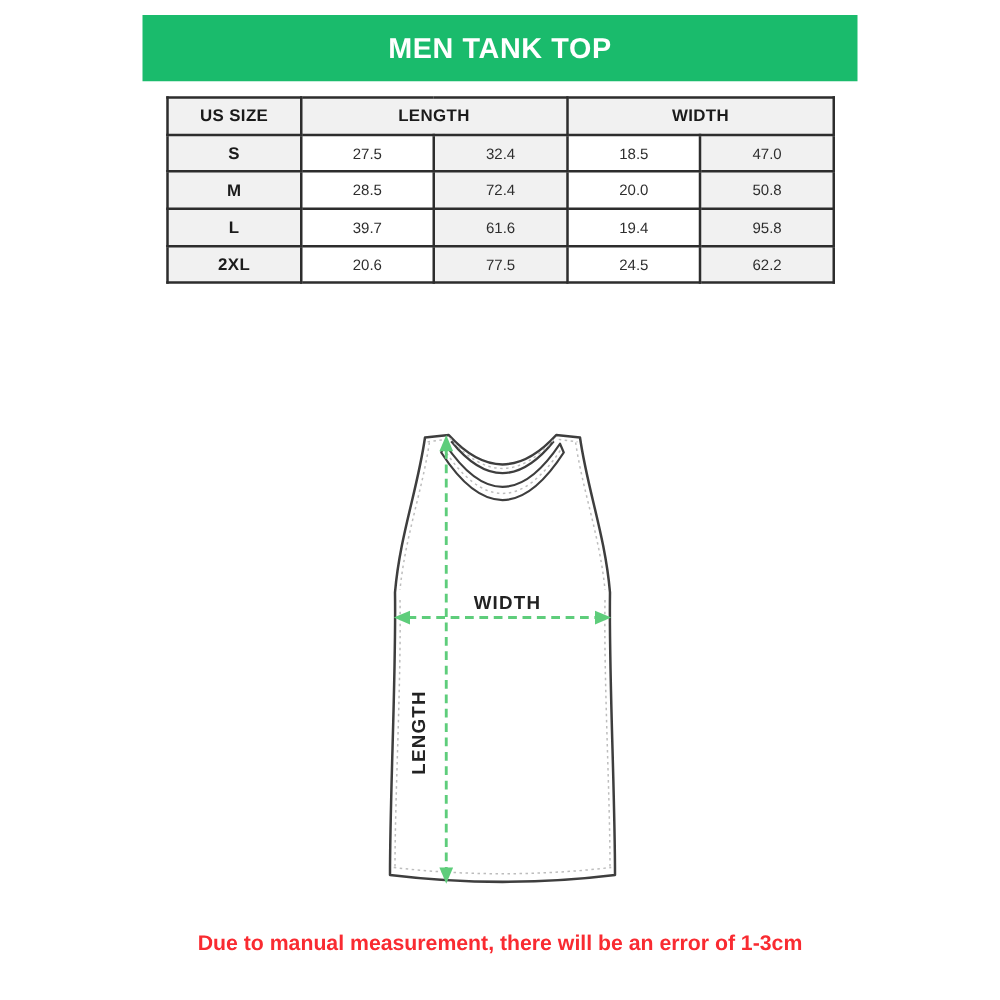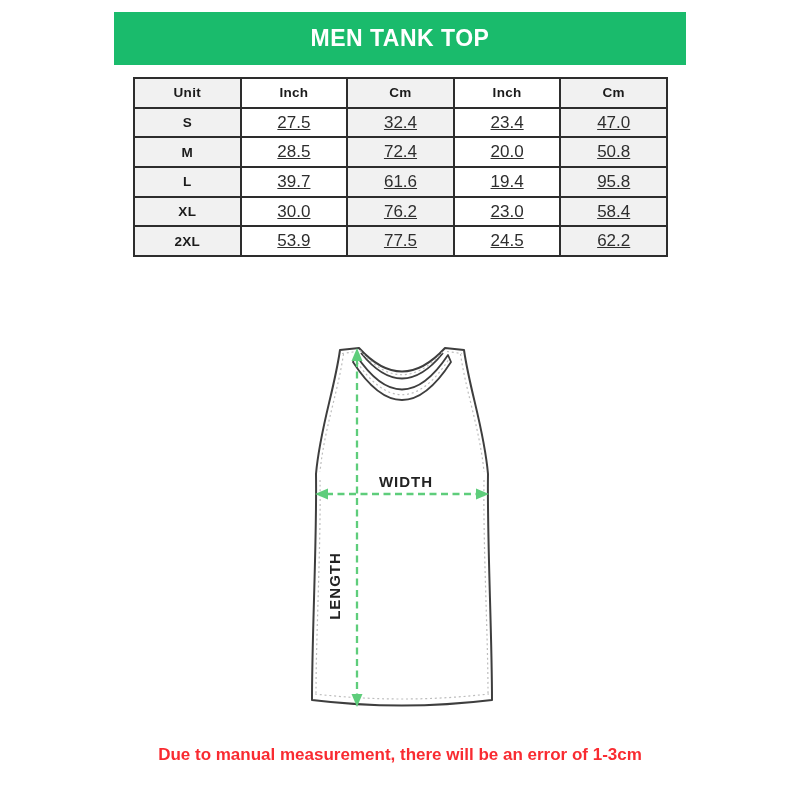--- a/index.html
+++ b/index.html
@@ -11,79 +11,70 @@
             background:#1abb6c; display:flex; align-items:center; justify-content:center;margin-top:12px; }
   .banner-title { color:#ffffff; font-weight:700; font-size:23px; letter-spacing:.5px; }
 
   
   table.size-chart { position:absolute; left:133px; top:77px; width:535px;
                      border-collapse:collapse; table-layout:fixed; }
   .size-chart th, .size-chart td {
       border:2px solid #2d2d2d; height:29.7px; text-align:center;
       vertical-align:middle; padding:0; }
   .size-chart th { font-size:13.5px; font-weight:700; color:#1b1b1b; letter-spacing:.3px; }
-  .size-chart td { font-size:17px; color:#2e2e2e;text-decoration:underline; }
+  .size-chart td { font-size:12px; color:#2e2e2e; }
   .gray  { background:#f1f1f1; }
   .white { background:#ffffff; }
 
   
   svg.diagram { position:absolute; left:290px; top:340px; }
   svg.diagram text { font-family:"Liberation Sans", sans-serif; }
 
   
   .note { position:absolute; left:0; right:0; top:745px; text-align:center;
           font-size:17px; font-weight:700; color:#f92b31; }
 </style>
 </head>
 <body>
 
 <div class="banner">
   <span class="banner-title">MEN TANK TOP</span>
 </div>
 
 <table class="size-chart">
   <tbody>
-  <tr>
-    <th class="gray">Unit</th>
-    <th class="white">Inch</th>
-    <th class="gray">Cm</th>
-    <th class="white">Inch</th>
-    <th class="gray">Cm</th>
+      <tr>
+    <th class="gray">US SIZE</th>
+    <th class="gray" colspan="2">LENGTH</th>
+    <th class="gray" colspan="2">WIDTH</th>
   </tr>
   <tr>
     <th class="gray">S</th>
     <td class="white">27.5</td>
     <td class="gray">32.4</td>
-    <td class="white">23.4</td>
+    <td class="white">18.5</td>
     <td class="gray">47.0</td>
   </tr>
   <tr>
     <th class="gray">M</th>
     <td class="white">28.5</td>
     <td class="gray">72.4</td>
     <td class="white">20.0</td>
     <td class="gray">50.8</td>
   </tr>
   <tr>
     <th class="gray">L</th>
     <td class="white">39.7</td>
     <td class="gray">61.6</td>
     <td class="white">19.4</td>
     <td class="gray">95.8</td>
   </tr>
   <tr>
-    <th class="gray">XL</th>
-    <td class="white">30.0</td>
-    <td class="gray">76.2</td>
-    <td class="white">23.0</td>
-    <td class="gray">58.4</td>
-  </tr>
-  <tr>
     <th class="gray">2XL</th>
-    <td class="white">53.9</td>
+    <td class="white">20.6</td>
     <td class="gray">77.5</td>
     <td class="white">24.5</td>
     <td class="gray">62.2</td>
   </tr>
 </tbody>
   </table>
 
 <svg class="diagram" width="225" height="380" viewBox="0 0 225 380">
 
   <path d="M50,10 C44,52 30,88 26,134 C27,200 22,292 22,360 Q112,371 202,360

